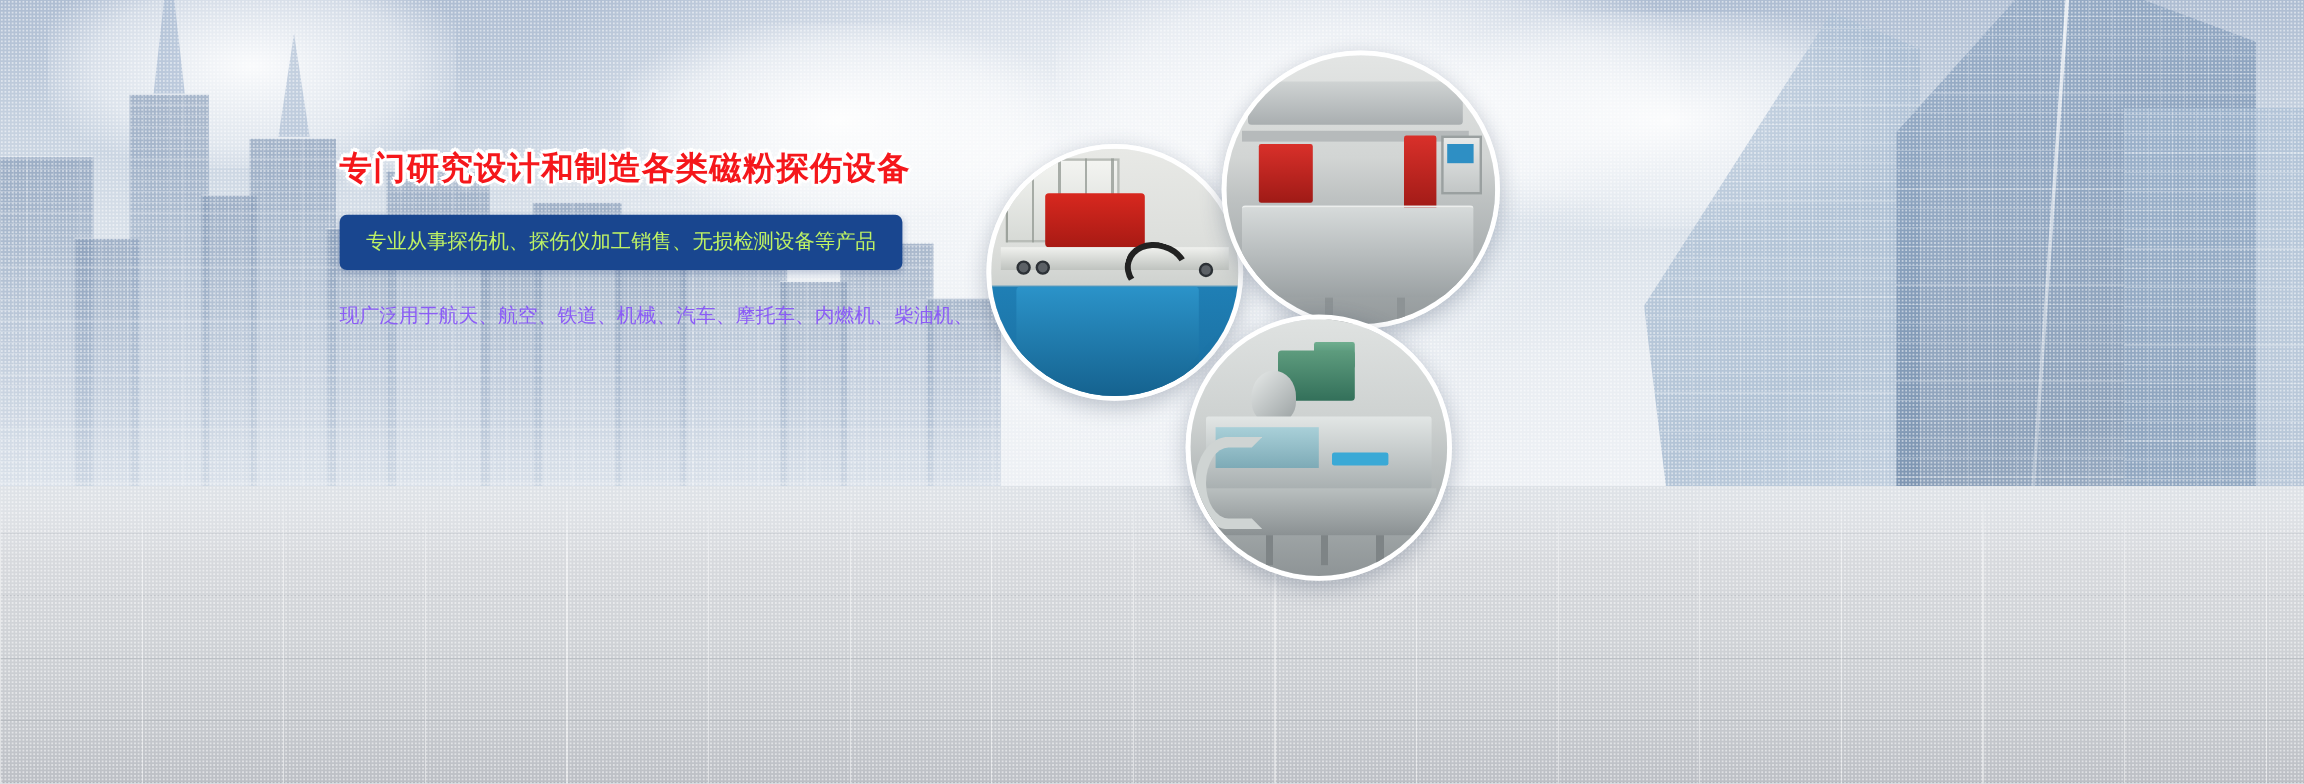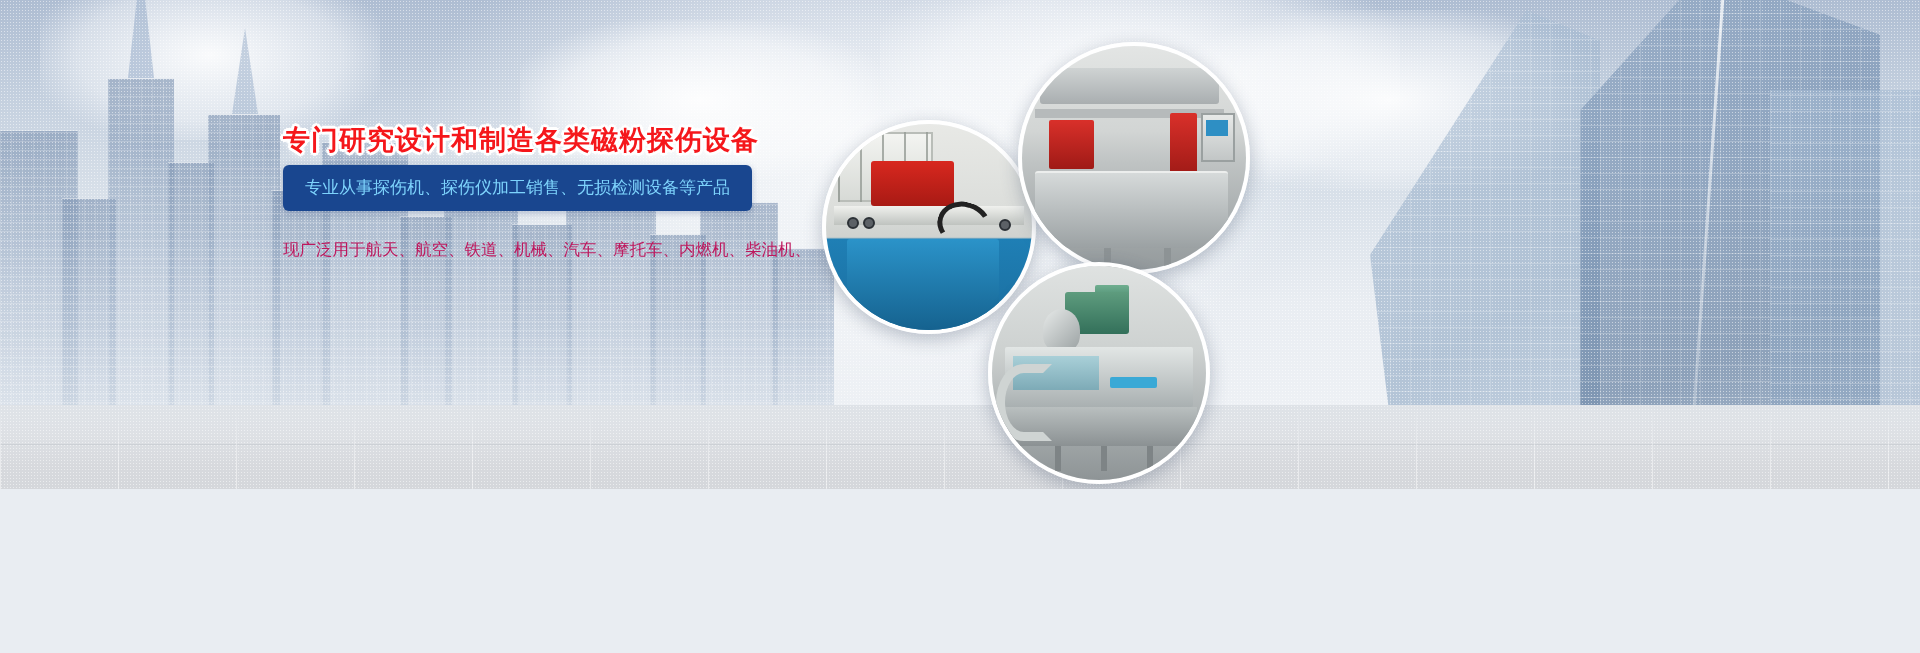--- a/index.html
+++ b/index.html
@@ -5,21 +5,21 @@
   * { margin:0; padding:0; box-sizing:border-box; }
   html,body { width:1920px; height:653px; overflow:hidden; }
   body {
     font-family:"Liberation Sans", sans-serif;
     background:#e9edf2;
     position:relative;
   }
 
   #banner {
     position:absolute; inset:0;
-    width:1920px; height:489px;
+    width:1920px; height:653px;
     overflow:hidden;
   }
 
   
   .sky {
     position:absolute; left:0; top:0; width:1920px; height:420px;
     background:linear-gradient(180deg,#aebdd2 0%, #c3cfde 22%, #d8e0e9 46%, #e9edf2 72%, #eef1f5 100%);
   }
   .sky-glow {
     position:absolute; left:420px; top:-120px; width:900px; height:520px;
@@ -136,32 +136,32 @@
   .title-sub {
     font-size:31px; font-weight:bold; line-height:1;
     color:#1e4c92; margin-left:11px; padding-bottom:4px;
     text-shadow:
       -2px -2px 0 #fff, 2px -2px 0 #fff, -2px 2px 0 #fff, 2px 2px 0 #fff,
       -2px 0 0 #fff, 2px 0 0 #fff, 0 -2px 0 #fff, 0 2px 0 #fff,
       0 3px 8px rgba(255,255,255,0.95);
   }
 
   .pill {
-    margin-top:9px;
+    margin-top:23px;
     display:inline-block;
     background:#19468f;
-    color:#7dd3fc;
+    color:#bef264;
     font-size:17px; line-height:1;
     padding:14px 22px 15px 22px;
     border-radius:6px;
     white-space:nowrap;
     box-shadow:0 2px 6px rgba(30,60,120,0.25);
   }
 
-  .desc { margin-top:23px; color:#be185d; font-size:16.5px; line-height:1.85; white-space:nowrap; }
+  .desc { margin-top:23px; color:#8b5cf6; font-size:16.5px; line-height:1.85; white-space:nowrap; }
 
   
   .photo {
     position:absolute; border-radius:50%;
     border:4px solid #ffffff; overflow:hidden;
     box-shadow:0 5px 18px rgba(60,75,100,0.32);
   }
   .p1 { left:822px;  top:120px; width:214px; height:214px; }
   .p2 { left:1018px; top:42px;  width:232px; height:232px; }
   .p3 { left:988px;  top:262px; width:222px; height:222px; }

